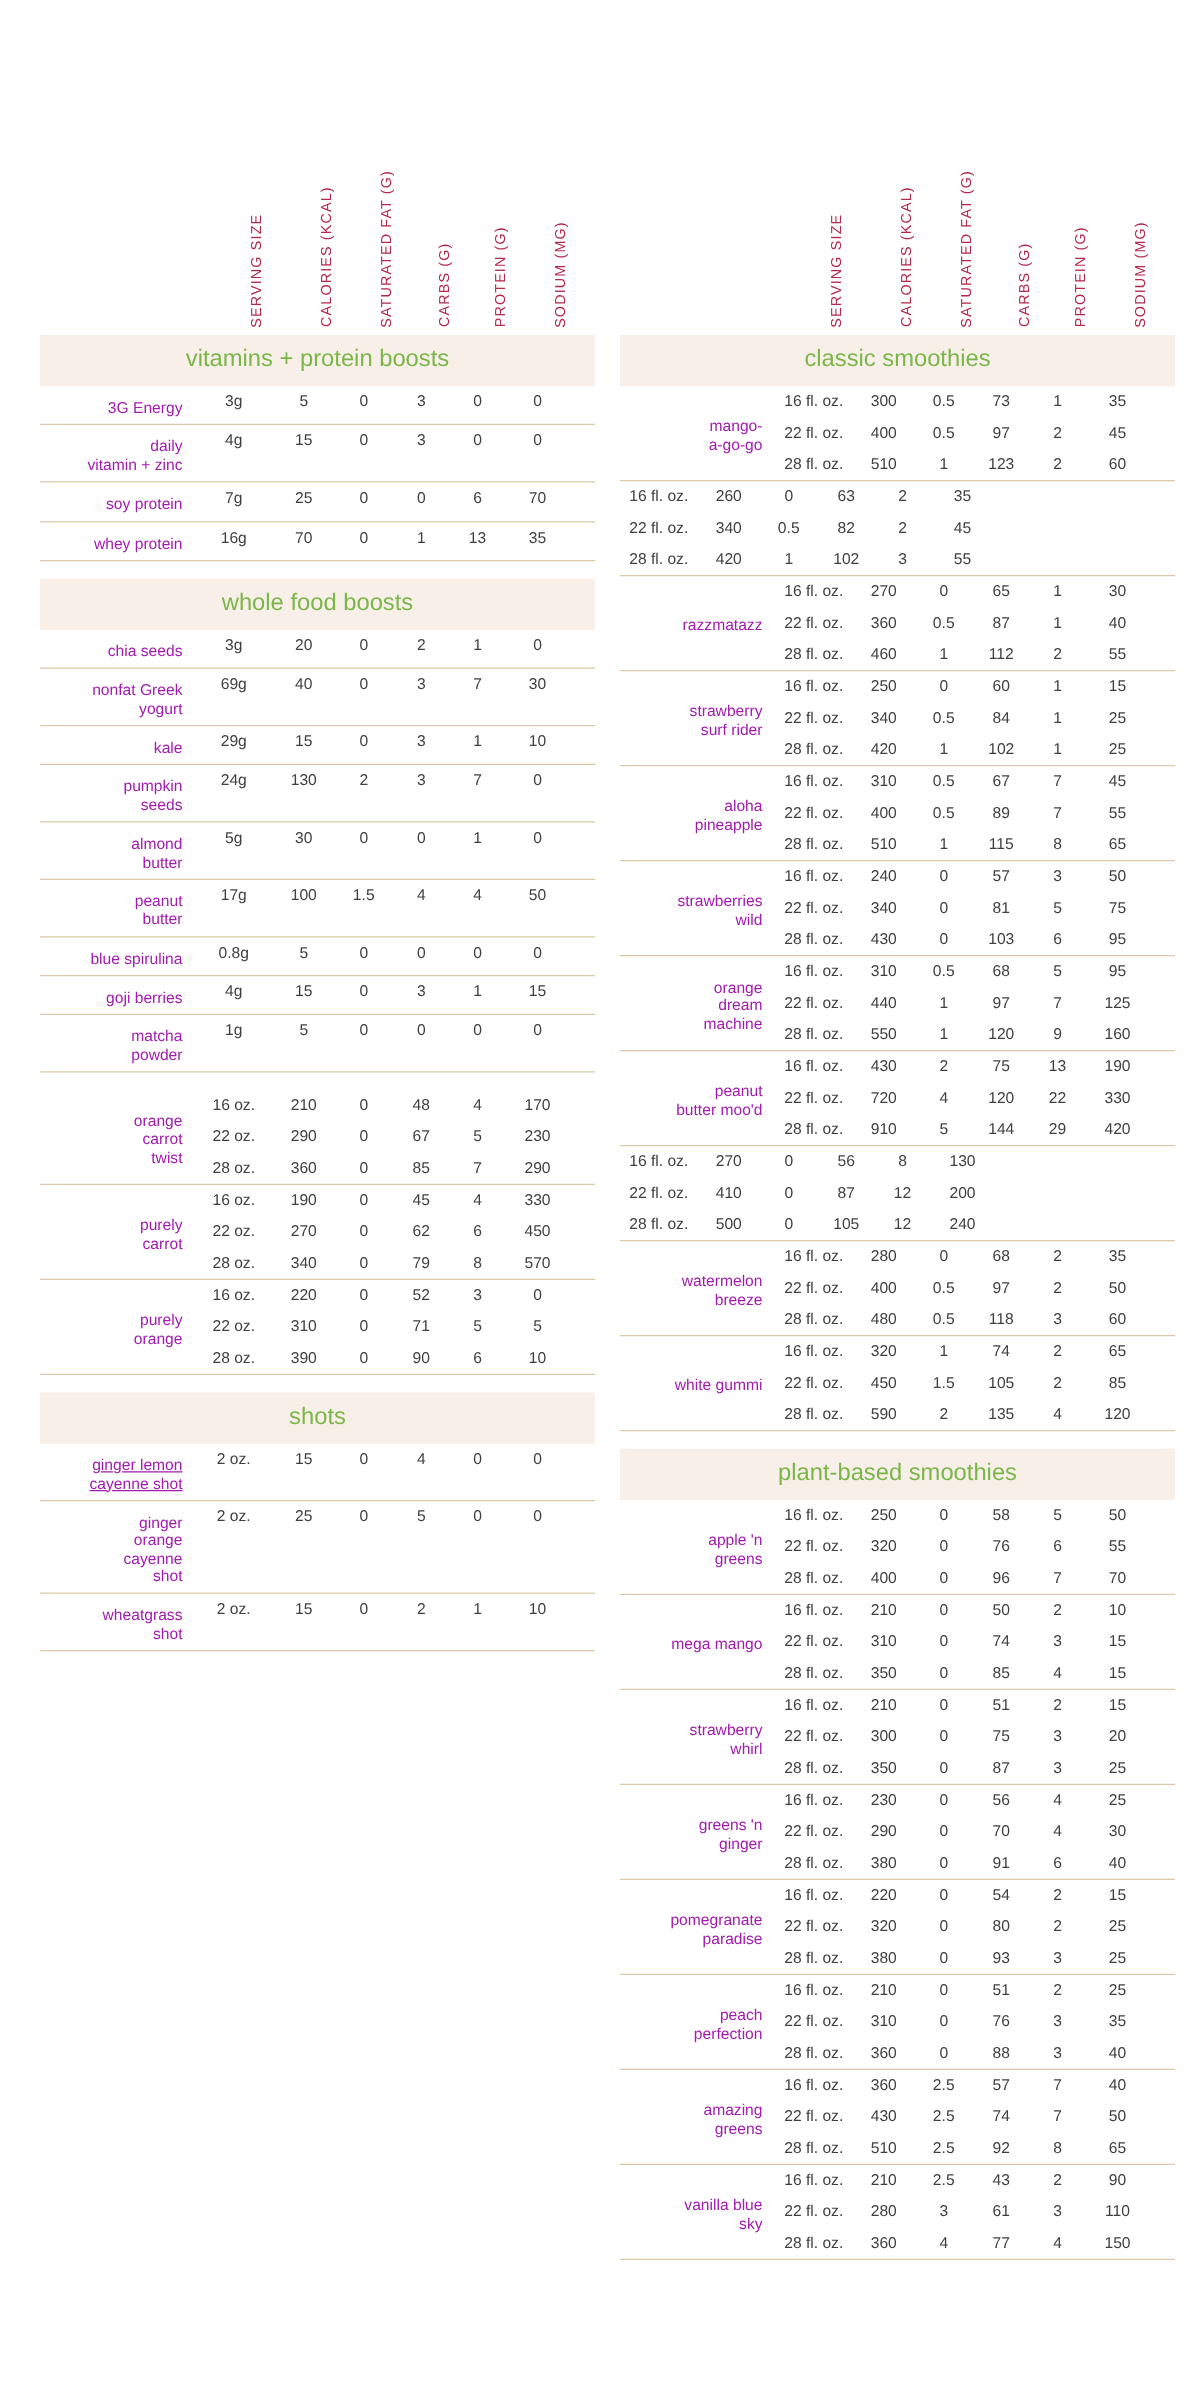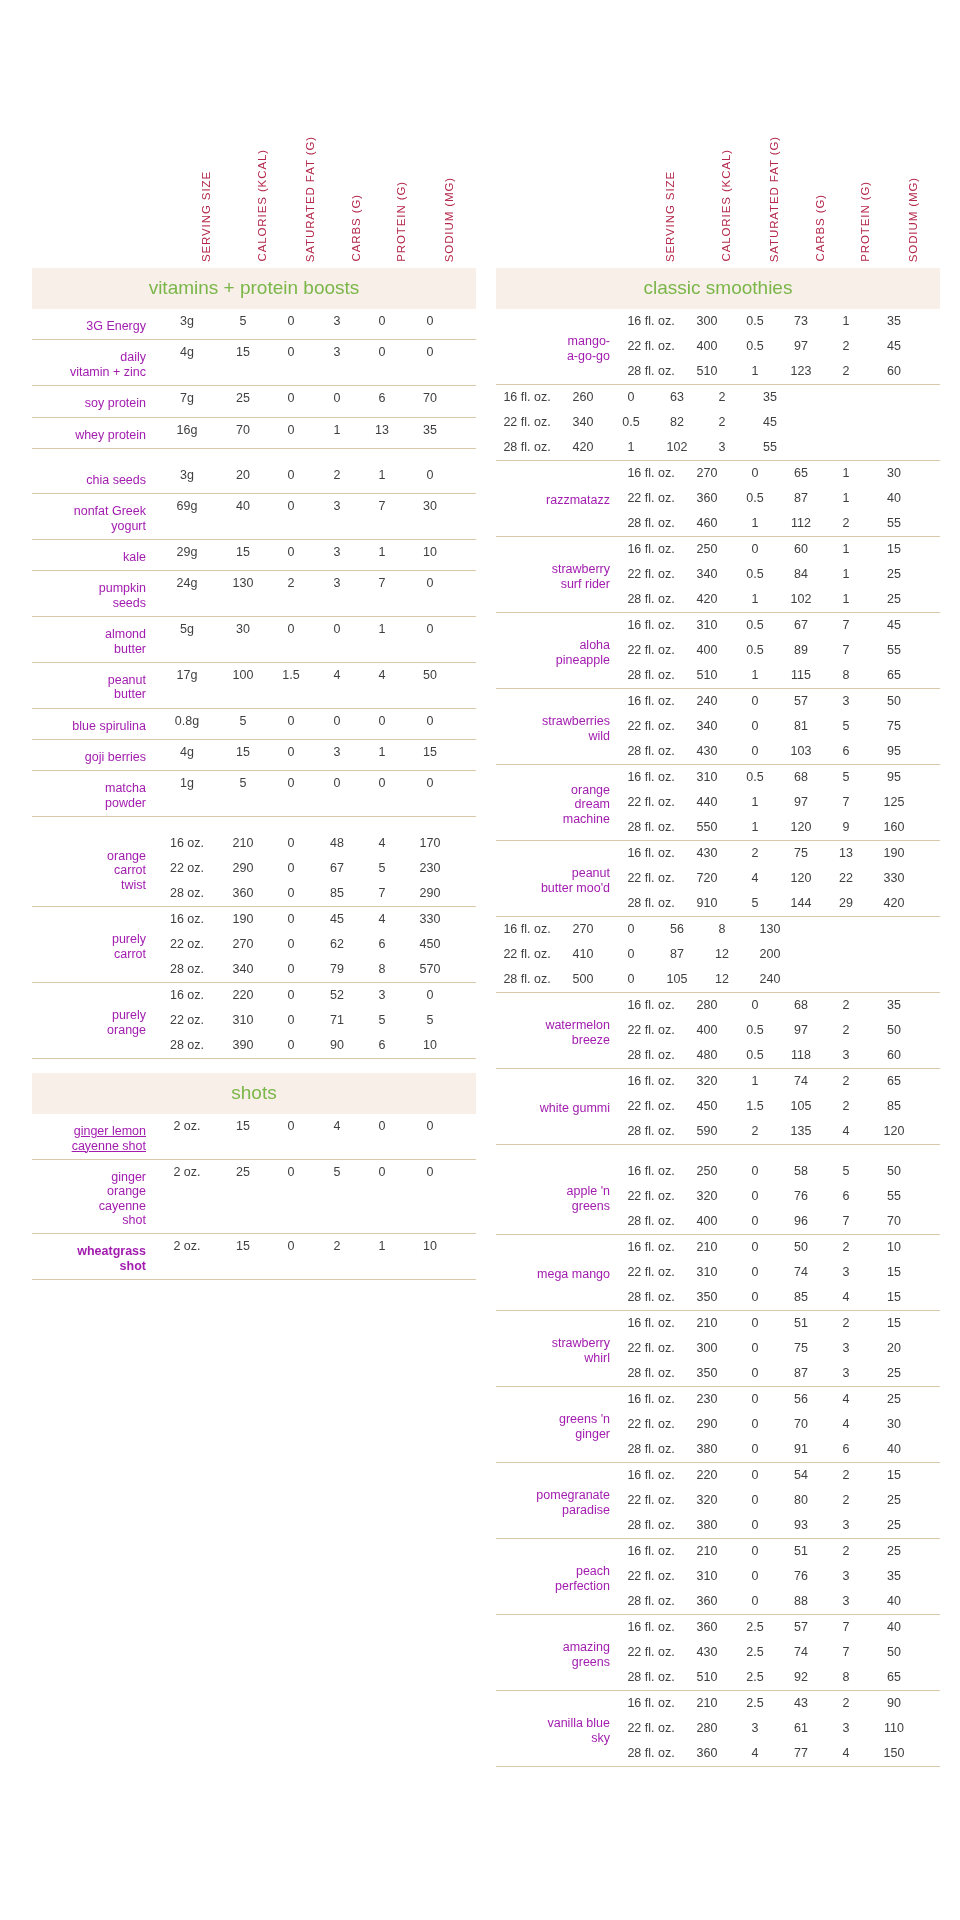--- a/index.html
+++ b/index.html
@@ -206,20 +206,21 @@
                   <div class="cell c-cal">70</div>
                   <div class="cell c-fat">0</div>
                   <div class="cell c-carb">1</div>
                   <div class="cell c-pro">13</div>
                   <div class="cell c-sod">35</div>
                 </div>
               </div>
             </div>
           </div>
           <div class="sec-space"></div>
+          <div class="section-bar">whole food boosts</div>
           <div class="tbl">
             <div class="row">
               <div class="item-name c-name" style="white-space: pre-line;">chia seeds</div>
               <div class="cellgroup">
                 <div class="subrow">
                   <div class="cell c-serv">3g</div>
                   <div class="cell c-cal">20</div>
                   <div class="cell c-fat">0</div>
                   <div class="cell c-carb">2</div>
                   <div class="cell c-pro">1</div>
@@ -458,21 +459,21 @@
                   <div class="cell c-serv">2 oz.</div>
                   <div class="cell c-cal">25</div>
                   <div class="cell c-fat">0</div>
                   <div class="cell c-carb">5</div>
                   <div class="cell c-pro">0</div>
                   <div class="cell c-sod">0</div>
                 </div>
               </div>
             </div>
             <div class="row last">
-              <div class="item-name c-name" style="white-space: pre-line; font-weight: bold;">wheatgrass
+              <div class="item-name c-name" style="white-space: pre-line;">wheatgrass
 shot</div>
               <div class="cellgroup">
                 <div class="subrow">
                   <div class="cell c-serv">2 oz.</div>
                   <div class="cell c-cal">15</div>
                   <div class="cell c-fat">0</div>
                   <div class="cell c-carb">2</div>
                   <div class="cell c-pro">1</div>
                   <div class="cell c-sod">10</div>
                 </div>
@@ -830,20 +831,21 @@
                   <div class="cell c-cal">590</div>
                   <div class="cell c-fat">2</div>
                   <div class="cell c-carb">135</div>
                   <div class="cell c-pro">4</div>
                   <div class="cell c-sod">120</div>
                 </div>
               </div>
             </div>
           </div>
           <div class="sec-space"></div>
+          <div class="section-bar">plant-based smoothies</div>
           <div class="tbl">
             <div class="row">
               <div class="item-name c-name" style="white-space: pre-line;">apple 'n
 greens</div>
               <div class="cellgroup">
                 <div class="subrow">
                   <div class="cell c-serv">16 fl. oz.</div>
                   <div class="cell c-cal">250</div>
                   <div class="cell c-fat">0</div>
                   <div class="cell c-carb">58</div>

